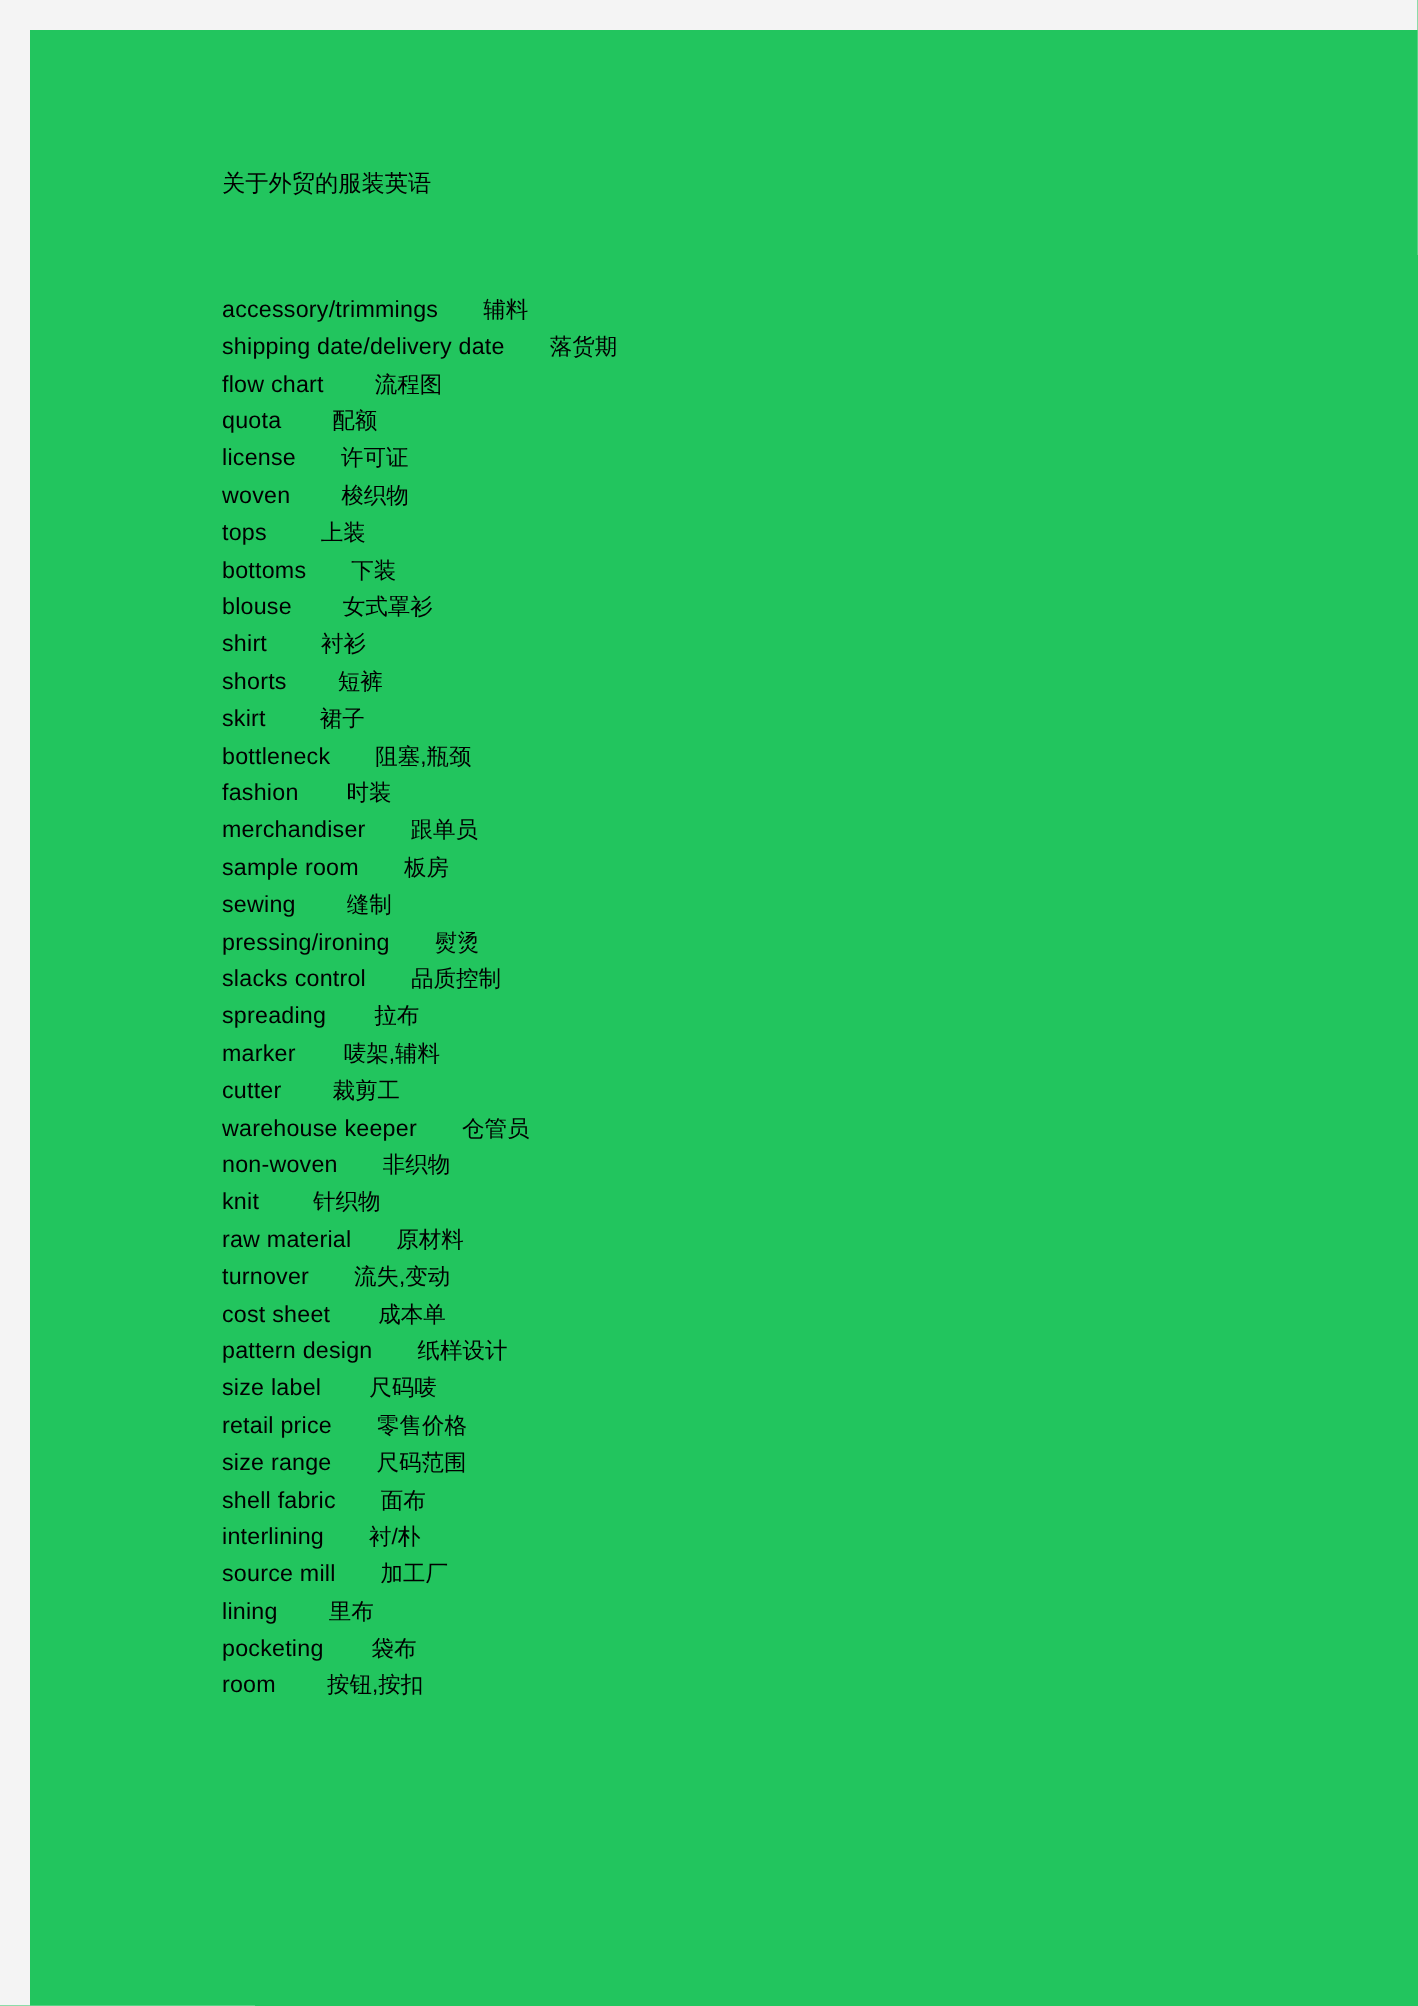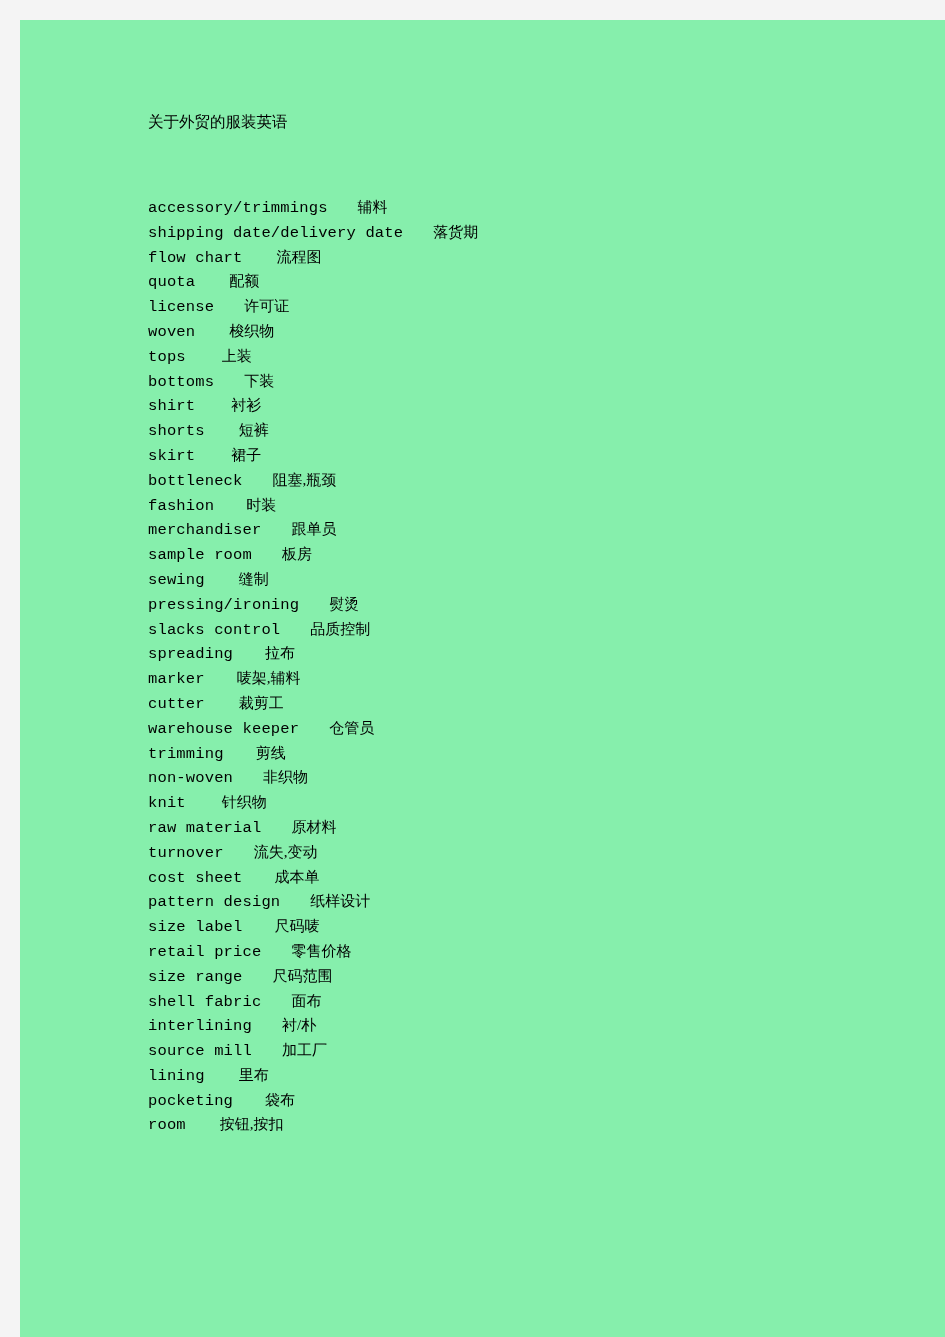--- a/index.html
+++ b/index.html
@@ -15,21 +15,21 @@
     overflow: hidden;
   }
 
   
   #page-sheet {
     position: absolute;
     left: 20px;
     top: 20px;
     width: 925px;
     height: 1317px;
-    background: #86efac;
+    background: #22c55e;
   }
 
   #doc-body {
     position: absolute;
     left: 128px;   
     top: 0;
     width: 760px;
   }
 
   .doc-title {
@@ -53,32 +53,32 @@
   }
 
   .glossary-row {
     height: 24.8px;
     line-height: 24.8px;
     white-space: nowrap;
     color: #000000;
   }
 
   .term-en {
-    font-family: Liberation Mono, monospace;
+    font-family: Liberation Sans, sans-serif;
     font-size: 15.5px;
     letter-spacing: 0.15px;
   }
 
   
   .gap {
     display: inline-block;
   }
 
   .term-zh {
-    font-family: Liberation Serif, serif;
+    font-family: Liberation Sans, sans-serif;
     font-size: 15px;
     margin-top: 44px;
   }
 </style>
 </head>
 <body>
 
 <div id="page-sheet">
   <div id="doc-body">
 
@@ -86,35 +86,35 @@
 
     <ul class="glossary">
         <li class="glossary-row"><span class="term-en">accessory/trimmings</span><span class="gap" style="width: 30px;"></span><span class="term-zh">辅料</span></li>
         <li class="glossary-row"><span class="term-en">shipping  date/delivery  date</span><span class="gap" style="width: 30px;"></span><span class="term-zh">落货期</span></li>
         <li class="glossary-row"><span class="term-en">flow  chart</span><span class="gap" style="width: 34px;"></span><span class="term-zh">流程图</span></li>
         <li class="glossary-row"><span class="term-en">quota</span><span class="gap" style="width: 34px;"></span><span class="term-zh">配额</span></li>
         <li class="glossary-row"><span class="term-en">license</span><span class="gap" style="width: 30px;"></span><span class="term-zh">许可证</span></li>
         <li class="glossary-row"><span class="term-en">woven</span><span class="gap" style="width: 34px;"></span><span class="term-zh">梭织物</span></li>
         <li class="glossary-row"><span class="term-en">tops</span><span class="gap" style="width: 36px;"></span><span class="term-zh">上装</span></li>
         <li class="glossary-row"><span class="term-en">bottoms</span><span class="gap" style="width: 30px;"></span><span class="term-zh">下装</span></li>
+        <li class="glossary-row"><span class="term-en">blouse</span><span class="gap" style="width: 34px;"></span><span class="term-zh">女式罩衫</span></li>
         <li class="glossary-row"><span class="term-en">shirt</span><span class="gap" style="width: 36px;"></span><span class="term-zh">衬衫</span></li>
         <li class="glossary-row"><span class="term-en">shorts</span><span class="gap" style="width: 34px;"></span><span class="term-zh">短裤</span></li>
         <li class="glossary-row"><span class="term-en">skirt</span><span class="gap" style="width: 36px;"></span><span class="term-zh">裙子</span></li>
         <li class="glossary-row"><span class="term-en">bottleneck</span><span class="gap" style="width: 30px;"></span><span class="term-zh">阻塞,瓶颈</span></li>
         <li class="glossary-row"><span class="term-en">fashion</span><span class="gap" style="width: 32px;"></span><span class="term-zh">时装</span></li>
         <li class="glossary-row"><span class="term-en">merchandiser</span><span class="gap" style="width: 30px;"></span><span class="term-zh">跟单员</span></li>
         <li class="glossary-row"><span class="term-en">sample  room</span><span class="gap" style="width: 30px;"></span><span class="term-zh">板房</span></li>
         <li class="glossary-row"><span class="term-en">sewing</span><span class="gap" style="width: 34px;"></span><span class="term-zh">缝制</span></li>
         <li class="glossary-row"><span class="term-en">pressing/ironing</span><span class="gap" style="width: 30px;"></span><span class="term-zh">熨烫</span></li>
         <li class="glossary-row"><span class="term-en">slacks   control</span><span class="gap" style="width: 30px;"></span><span class="term-zh">品质控制</span></li>
         <li class="glossary-row"><span class="term-en">spreading</span><span class="gap" style="width: 32px;"></span><span class="term-zh">拉布</span></li>
         <li class="glossary-row"><span class="term-en">marker</span><span class="gap" style="width: 32px;"></span><span class="term-zh">唛架,辅料</span></li>
         <li class="glossary-row"><span class="term-en">cutter</span><span class="gap" style="width: 34px;"></span><span class="term-zh">裁剪工</span></li>
         <li class="glossary-row"><span class="term-en">warehouse  keeper</span><span class="gap" style="width: 30px;"></span><span class="term-zh">仓管员</span></li>
-        <li class="glossary-row"><span class="term-en">trimming</span><span class="gap" style="width: 32px;"></span><span class="term-zh">剪线</span></li>
         <li class="glossary-row"><span class="term-en">non-woven</span><span class="gap" style="width: 30px;"></span><span class="term-zh">非织物</span></li>
         <li class="glossary-row"><span class="term-en">knit</span><span class="gap" style="width: 36px;"></span><span class="term-zh">针织物</span></li>
         <li class="glossary-row"><span class="term-en">raw  material</span><span class="gap" style="width: 30px;"></span><span class="term-zh">原材料</span></li>
         <li class="glossary-row"><span class="term-en">turnover</span><span class="gap" style="width: 30px;"></span><span class="term-zh">流失,变动</span></li>
         <li class="glossary-row"><span class="term-en">cost  sheet</span><span class="gap" style="width: 32px;"></span><span class="term-zh">成本单</span></li>
         <li class="glossary-row"><span class="term-en">pattern  design</span><span class="gap" style="width: 30px;"></span><span class="term-zh">纸样设计</span></li>
         <li class="glossary-row"><span class="term-en">size  label</span><span class="gap" style="width: 32px;"></span><span class="term-zh">尺码唛</span></li>
         <li class="glossary-row"><span class="term-en">retail  price</span><span class="gap" style="width: 30px;"></span><span class="term-zh">零售价格</span></li>
         <li class="glossary-row"><span class="term-en">size  range</span><span class="gap" style="width: 30px;"></span><span class="term-zh">尺码范围</span></li>
         <li class="glossary-row"><span class="term-en">shell  fabric</span><span class="gap" style="width: 30px;"></span><span class="term-zh">面布</span></li>

